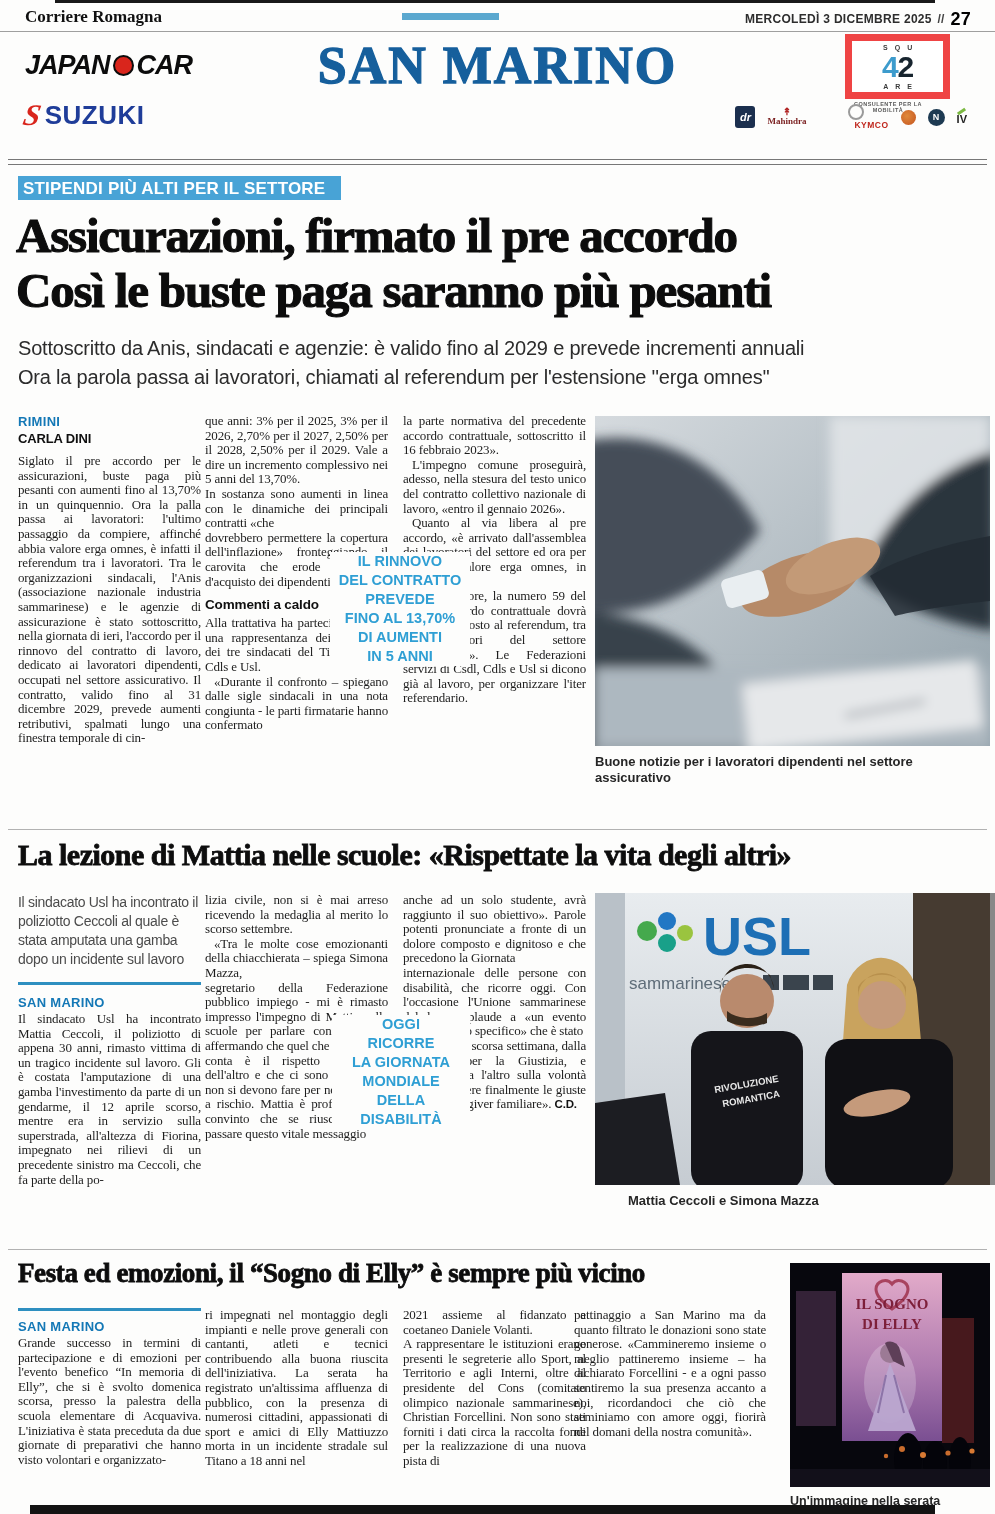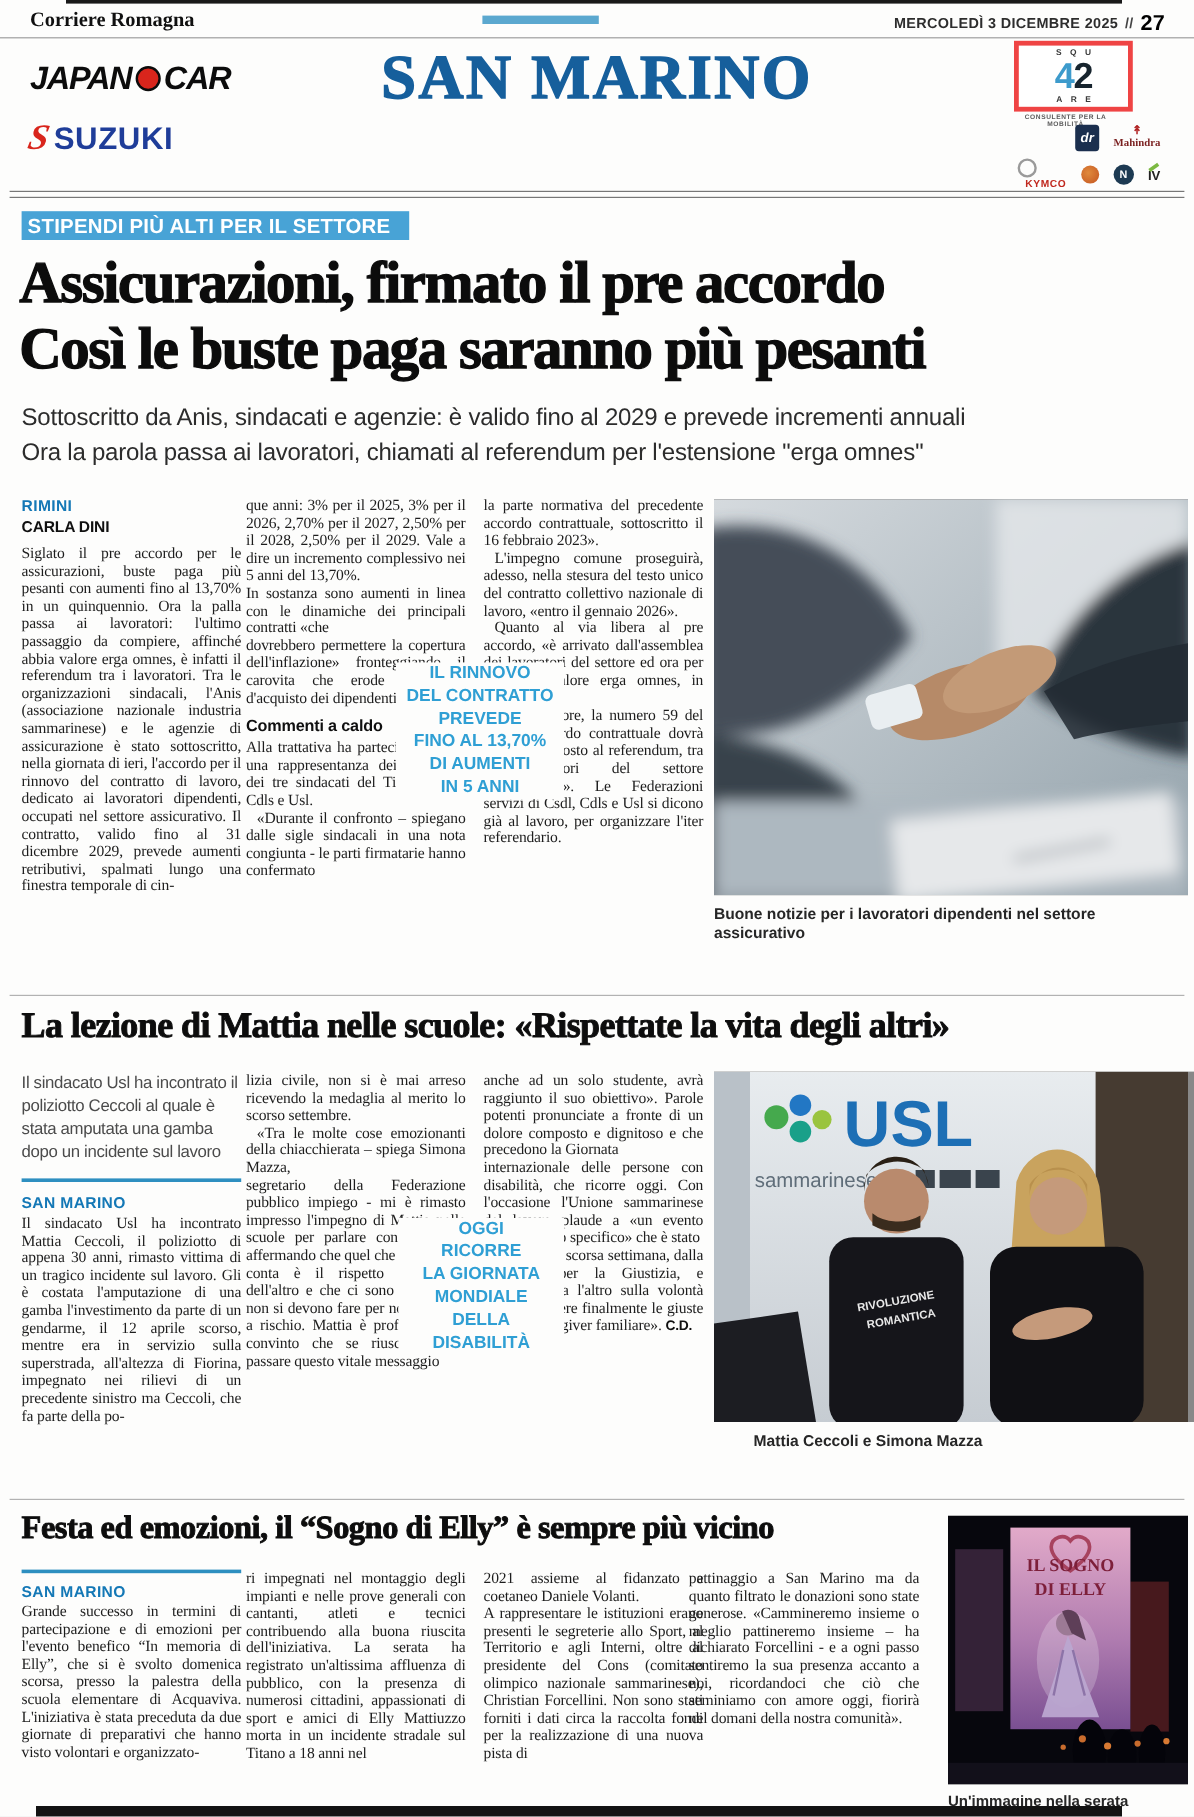--- a/index.html
+++ b/index.html
@@ -15,27 +15,27 @@
   .header-rule{position:absolute;left:0;top:31px;width:995px;border-top:1px solid #9f9f9f;}
   
   .japancar{position:absolute;left:25px;top:52px;font:italic 900 27px/1 "Liberation Sans",sans-serif;color:#0c0c0c;letter-spacing:-1px;display:flex;align-items:center;}
   .japancar .dot{display:inline-block;width:17px;height:17px;border-radius:50%;background:#d9251c;border:2px solid #0c0c0c;margin:0 3px;}
   .suzuki{position:absolute;left:24px;top:100px;display:flex;align-items:center;gap:4px;}
   .suzuki .s-glyph{font:italic 900 30px/1 "Liberation Serif",serif;color:#d9251c;transform:skewX(-12deg);}
   .suzuki .s-word{font:900 26px/1 "Liberation Sans",sans-serif;color:#1f3d99;letter-spacing:.5px;}
   .section-title{position:absolute;left:0;top:40px;width:995px;text-align:center;
      font:700 52px/1 "Liberation Serif",serif;color:#165f9c;letter-spacing:2px;-webkit-text-stroke:1.3px #165f9c;}
   .sq42{position:absolute;right:64px;top:34px;width:86px;text-align:center;}
-  .sq42-box{display:inline-block;border:4px solid #ef4444;background:#fff;padding:2px 24px 1px;}
+  .sq42-box{display:inline-block;border:7px solid #ef4444;background:#fff;padding:2px 24px 1px;}
   .sq42-row{font:700 7px/9px "Liberation Sans",sans-serif;color:#3a3a3a;letter-spacing:7px;text-indent:7px;}
   .sq42-num{font:900 30px/30px "Liberation Sans",sans-serif;letter-spacing:-1px;}
   .sq42-num .n4{color:#3d9bcc;}
   .sq42-num .n2{color:#17242e;}
   .consult{margin-top:3px;font:700 5.5px/1 "Liberation Sans",sans-serif;color:#5a5a5a;letter-spacing:.5px;}
-  .brands{position:absolute;right:28px;top:104px;display:flex;flex-direction:column;align-items:flex-end;gap:6px;}
+  .brands{position:absolute;right:28px;top:104px;display:flex;flex-direction:row;gap:16px;}
   .brand-row{display:flex;align-items:center;gap:12px;}
   .dr-badge{width:20px;height:22px;background:#1b2f4e;border-radius:3px;color:#fff;font:italic 800 11px/22px "Liberation Sans",sans-serif;text-align:center;}
   .mahindra{display:flex;flex-direction:column;align-items:center;}
   .mahindra .emblem{color:#b02121;font:900 10px/8px "Liberation Sans",sans-serif;}
   .mahindra .m-label{font:700 9px/10px "Liberation Serif",serif;color:#7a1f1f;}
   .kymco{display:flex;flex-direction:column;align-items:center;}
   .kymco .ring{width:12px;height:12px;border:2px solid #9a9a9a;border-radius:50%;}
   .kymco .k-label{font:800 8.5px/10px "Liberation Sans",sans-serif;color:#c0281e;letter-spacing:.5px;margin-left:32px;}
   .orange-badge{width:15px;height:15px;border-radius:50%;background:radial-gradient(circle at 40% 40%,#e08a3c,#c4541f);}
   .navy-badge{width:17px;height:17px;border-radius:50%;background:#1d3a52;color:#fff;font:800 9px/17px "Liberation Sans",sans-serif;text-align:center;}

